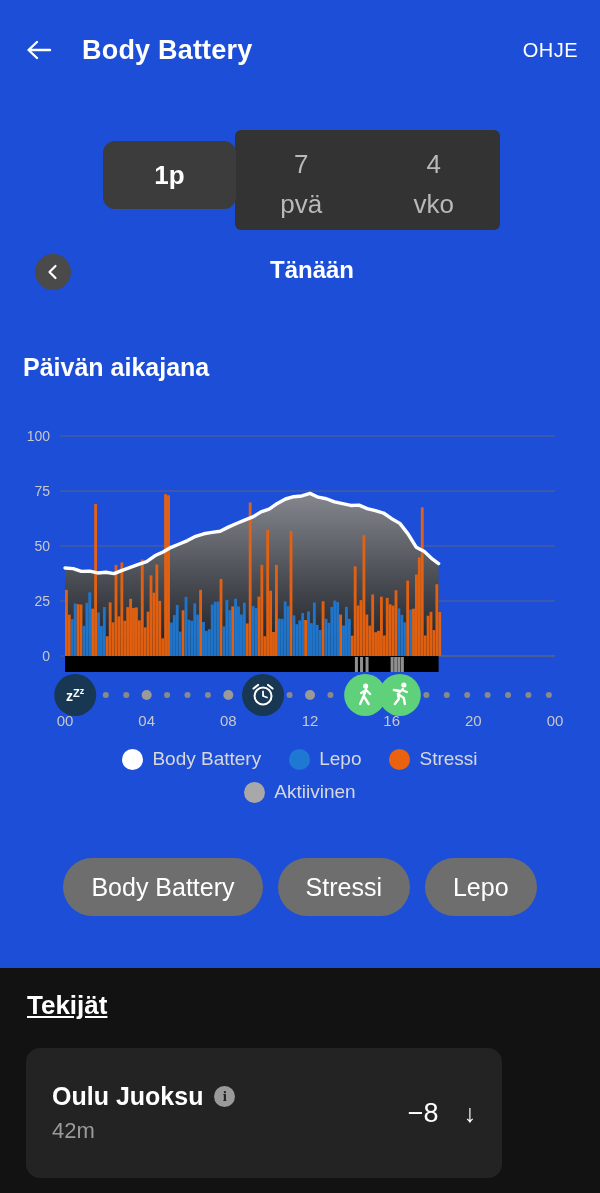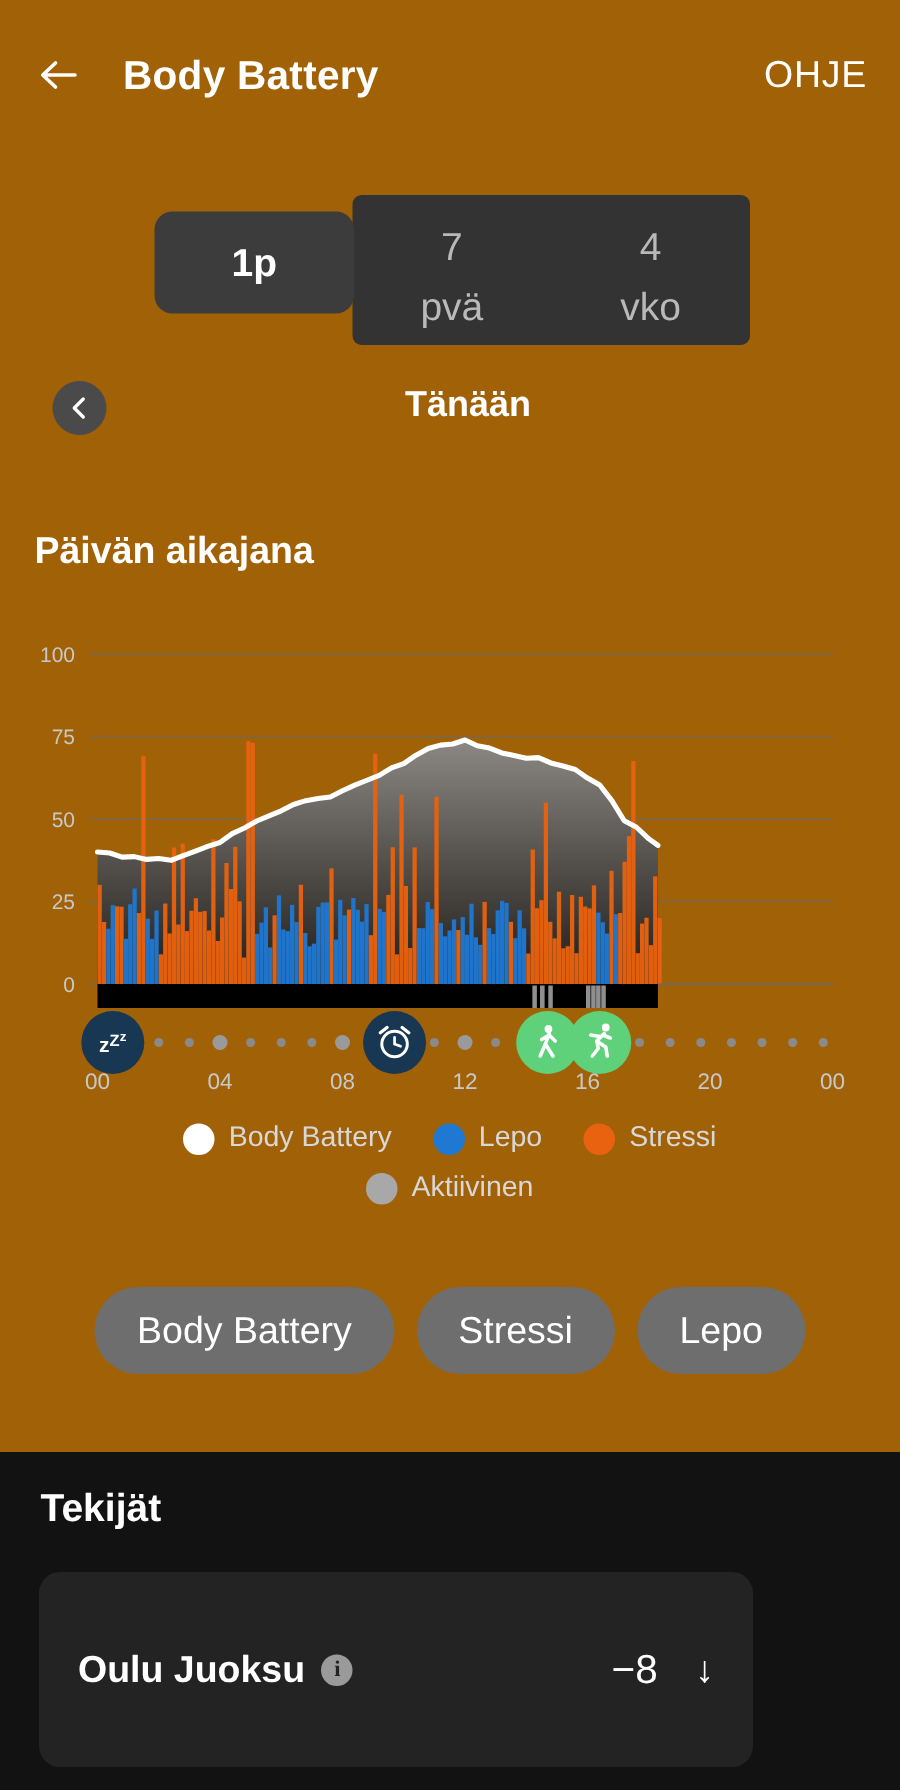--- a/index.html
+++ b/index.html
@@ -2,34 +2,34 @@
 <html><head>
 <meta charset="utf-8">
 <style>
   * { box-sizing: border-box; margin: 0; padding: 0; }
   html, body {
     width: 600px; height: 1193px;
     background: #000;
     font-family: "Liberation Sans", sans-serif;
     overflow: hidden;
   }
-  .screen { position: relative; width: 600px; height: 1193px; background: #a16207; }
+  .screen { position: relative; width: 600px; height: 1193px; background: #1d4ed8; }
 
   
   .header {
     position: absolute; left: 0; top: 0; width: 600px; height: 100px;
     display: flex; align-items: center; padding: 0 22px;
   }
   .back-arrow { width: 34px; height: 34px; flex: 0 0 auto; }
   .header-title {
     color: #fff; font-size: 27px; font-weight: bold; margin-left: 26px;
     letter-spacing: .2px; white-space: nowrap;
   }
   .header-action {
-    margin-left: auto; color: #fff; font-size: 25px; letter-spacing: .5px;
+    margin-left: auto; color: #fff; font-size: 20px; letter-spacing: .5px;
   }
 
   
   .tabs-wrap { position: absolute; left: 0; top: 118px; width: 600px; height: 125px; }
   .tab-group-rest {
     position: absolute; left: 235px; top: 12px; width: 265px; height: 100px;
     background: #333333; border-radius: 6px;
     display: flex;
   }
   .tab-rest {
@@ -88,21 +88,21 @@
     color: #fff; font-size: 25px; padding: 0 28px;
   }
 
   
   .factors {
     position: absolute; left: 0; top: 968px; width: 600px; height: 225px;
     background: #121212;
   }
   .factors-title {
     position: absolute; left: 27px; top: 22px;
-    color: #fff; font-size: 26px; font-weight: bold;
+    color: #fff; font-size: 26px; font-weight: bold; text-decoration: underline;
   }
   .factor-card {
     position: absolute; left: 26px; width: 476px;
     background: #232323; border-radius: 14px;
     display: flex; align-items: center; padding: 0 26px; gap: 36px;
   }
   .factor-card.first { top: 80px; height: 130px; }
   .factor-left { display: flex; flex-direction: column; justify-content: center; }
   .factor-name-row { display: flex; align-items: center; }
   .factor-name { color: #fff; font-size: 25px; font-weight: bold; }
@@ -396,20 +396,21 @@
 
   <div class="factors">
     <div class="factors-title">Tekijät</div>
 
     <div class="factor-card first">
       <div class="factor-left">
         <div class="factor-name-row">
           <span class="factor-name">Oulu Juoksu</span>
           <span class="info-icon">i</span>
         </div>
+        <div class="factor-sub">42m</div>
       </div>
       <div class="factor-right">
         <span class="factor-value">−8</span>
         <span class="factor-arrow">↓</span>
       </div>
     </div>
 
   </div>
 
 </div>

